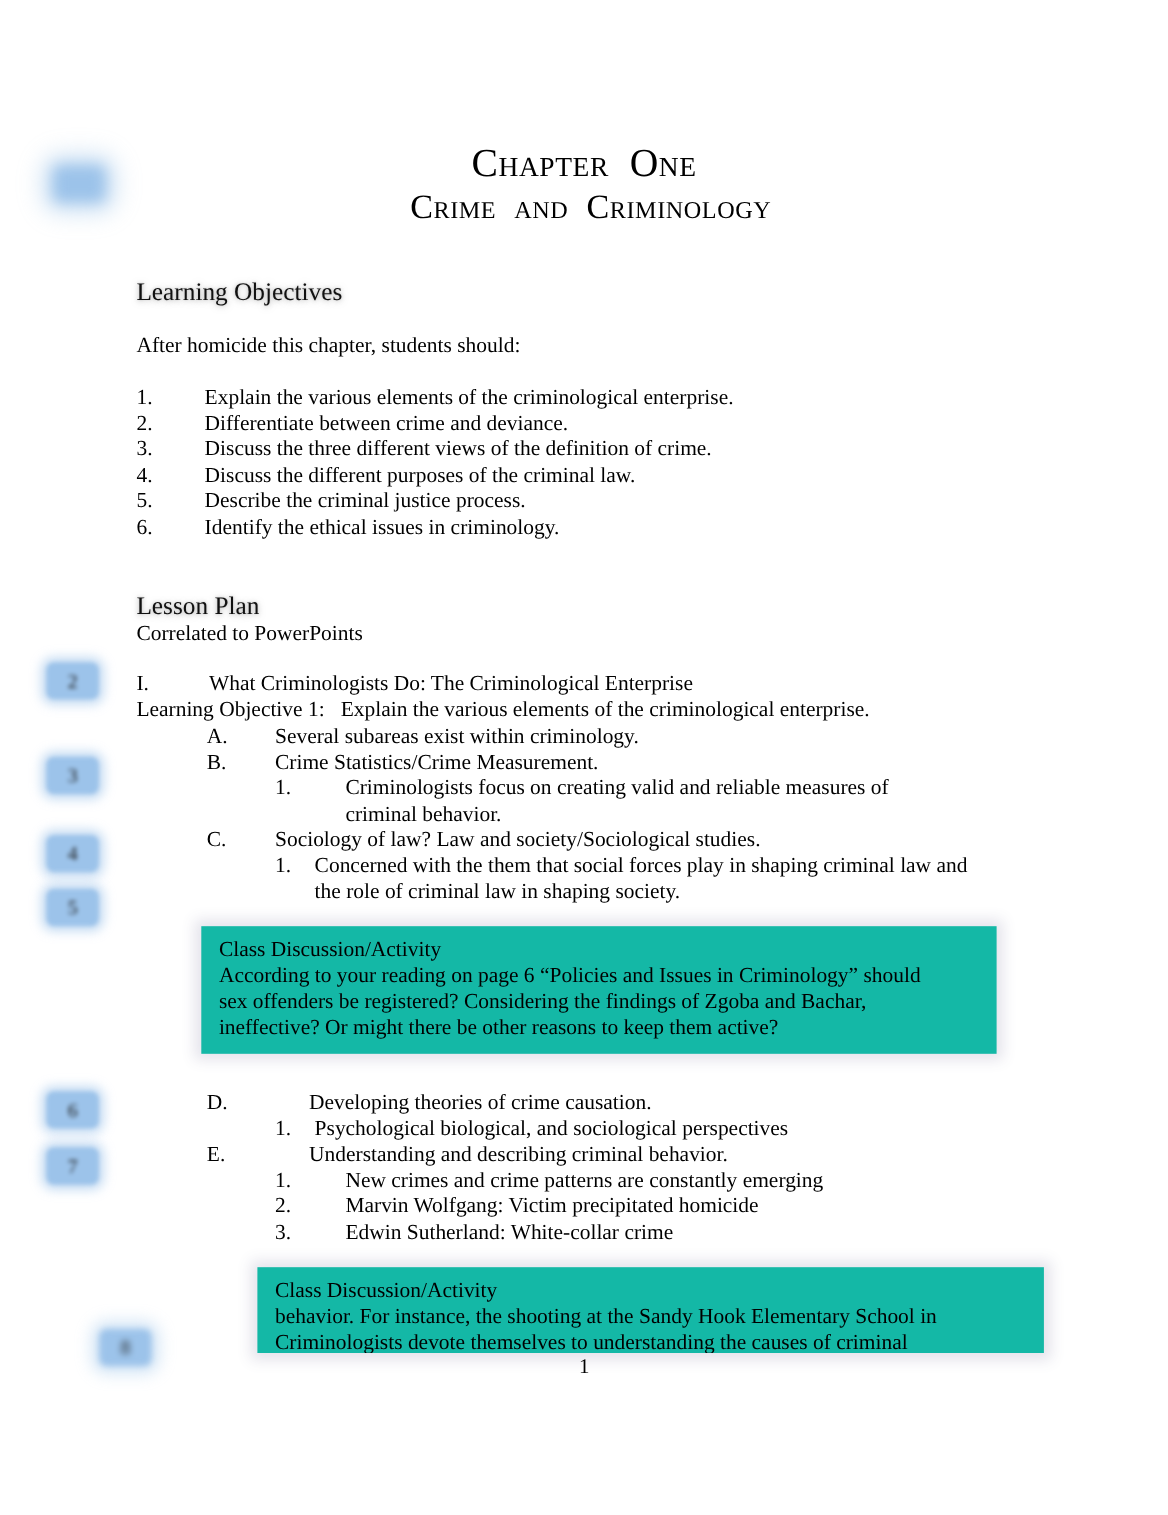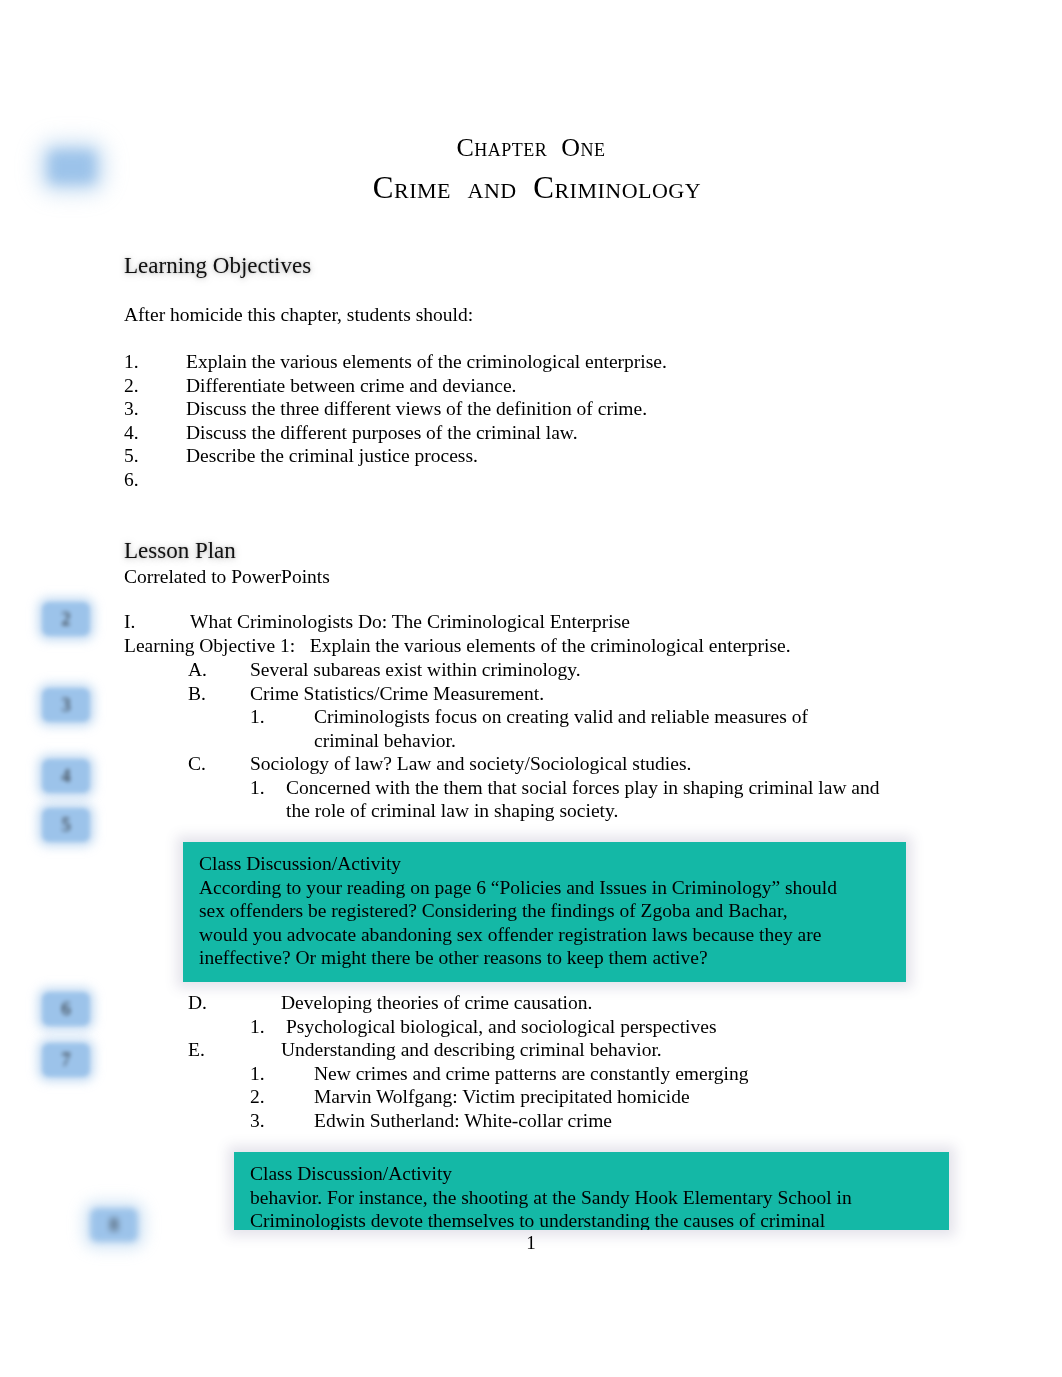--- a/index.html
+++ b/index.html
@@ -49,21 +49,21 @@
   
   .chapter-title-block {
     position: absolute;
     left: 0;
     right: 0;
     top: 128px;
     text-align: center;
   }
   .chapter-line {
     font-variant: small-caps;
-    font-size: 26px;
+    font-size: 36px;
     letter-spacing: 0.5px;
     line-height: 40px;
     white-space: pre;
   }
   .chapter-line.two {
     font-size: 31px;
     padding-left: 12px;
   }
 
   
@@ -169,20 +169,21 @@
   <div class="row" style="top:420.5px; left:124px;">
     <span class="marker" style="width:62px;">4.</span>
     <span>Discuss the different purposes of the criminal law.</span>
   </div>
   <div class="row" style="top:444px; left:124px;">
     <span class="marker" style="width:62px;">5.</span>
     <span>Describe the criminal justice process.</span>
   </div>
   <div class="row" style="top:467.5px; left:124px;">
     <span class="marker" style="width:62px;">6.</span>
+    <span>Identify the ethical issues in criminology.</span>
   </div>
 
   <div class="section-heading" style="top:536px; left:124px;">Lesson Plan</div>
 
   <div class="body-line" style="top:565px; left:124px;">Correlated to PowerPoints</div>
 
   <div class="row" style="top:610px; left:124px;">
     <span class="marker" style="width:66px;">I.</span>
     <span>What Criminologists Do: The Criminological Enterprise</span>
   </div>
@@ -213,21 +214,20 @@
   <div class="row" style="top:775.5px; left:250px;">
     <span class="marker" style="width:36px;">1.</span>
     <span>Concerned with the them that social forces play in shaping criminal law and</span>
   </div>
   <div class="body-line" style="top:799px; left:286px;">the role of criminal law in shaping society.</div>
 
   <div class="discussion-box" style="top:842px; left:183px; width:723px;">
     <span class="dtitle">Class Discussion/Activity</span>
     <span class="dline">According to your reading on page 6 “Policies and Issues in Criminology” should</span>
     <span class="dline">sex offenders be registered? Considering the findings of Zgoba and Bachar,</span>
-    <span class="dline">would you advocate abandoning sex offender registration laws because they are</span>
     <span class="dline">ineffective? Or might there be other reasons to keep them active?</span>
   </div>
 
   <div class="row" style="top:991px; left:188px;">
     <span class="marker" style="width:93px;">D.</span>
     <span>Developing theories of crime causation.</span>
   </div>
 
   <div class="row" style="top:1014.5px; left:250px;">
     <span class="marker" style="width:36px;">1.</span>

